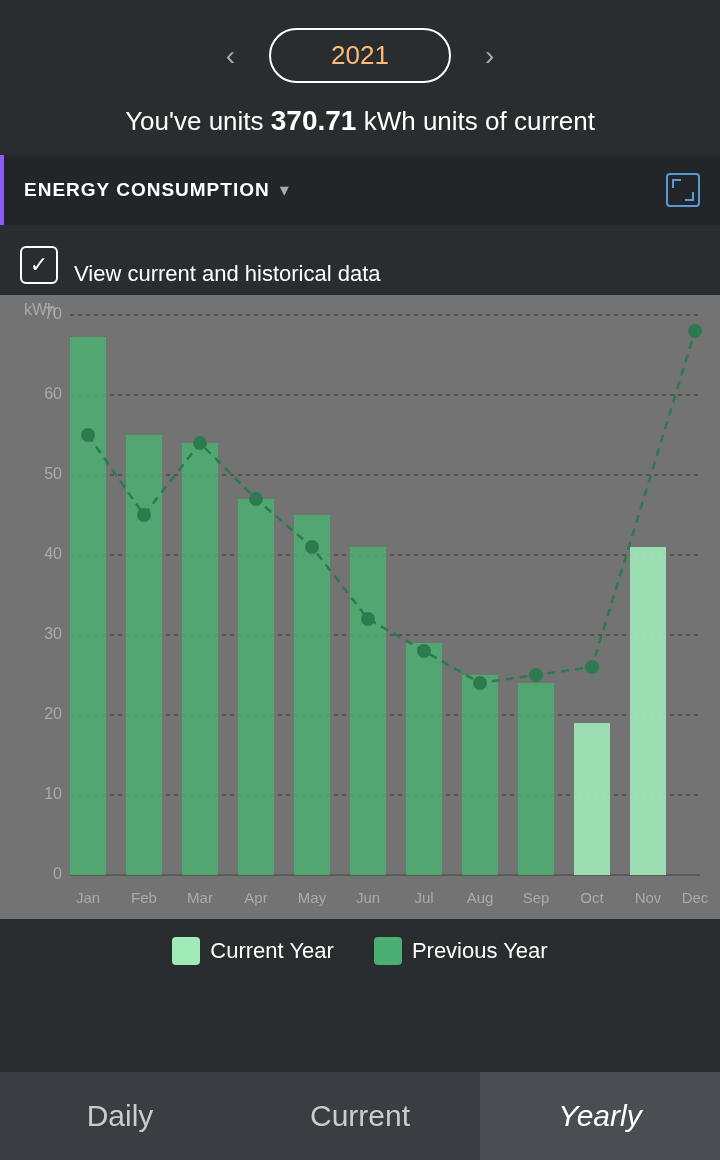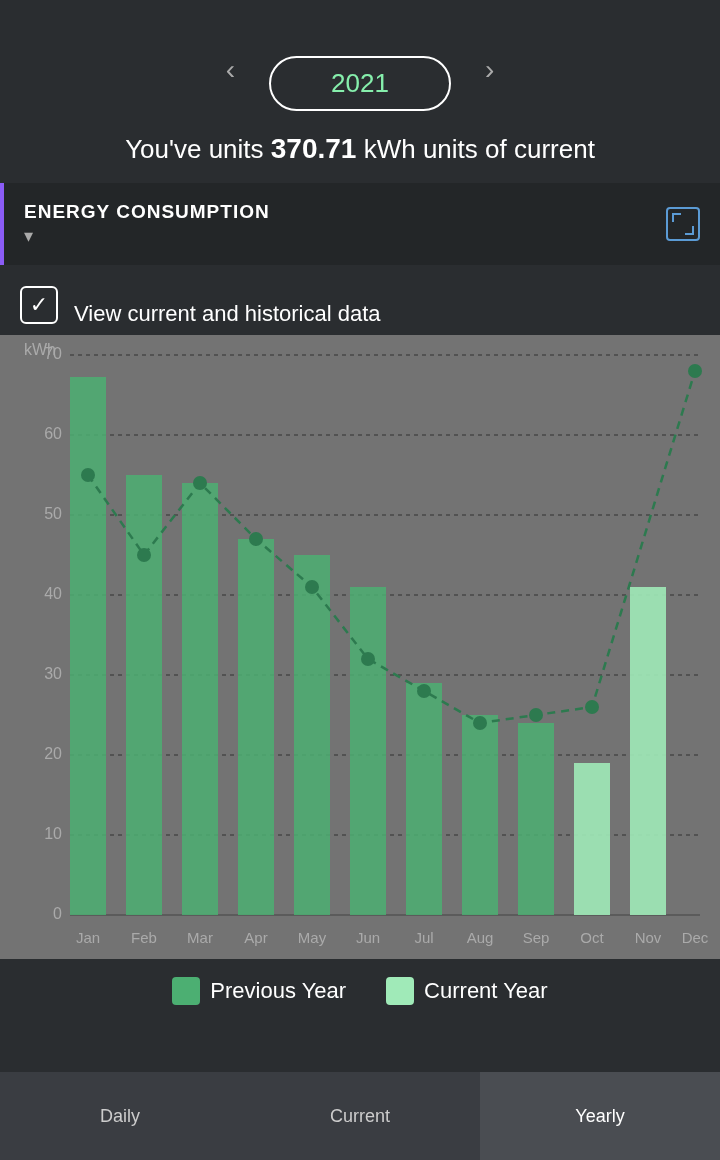--- a/index.html
+++ b/index.html
@@ -28,23 +28,22 @@
       font-size: 28px;
       cursor: pointer;
       padding: 4px 10px;
     }
     .year-pill {
       border: 2px solid #ffffff;
       border-radius: 30px;
       padding: 10px 60px;
       font-size: 26px;
       font-weight: 400;
-      color: #86efac;
+      color: #fdba74;
       background: transparent;
-      margin-top: 28px;
     }
 
     
     .energy-summary {
       text-align: center;
       font-size: 26px;
       font-weight: 300;
       padding: 4px 20px 18px;
       color: #ffffff;
     }
@@ -58,23 +57,22 @@
     .section-header {
       background: #232628;
       display: flex;
       align-items: center;
       justify-content: space-between;
       padding: 18px 20px;
       border-left: 4px solid #8b5cf6;
     }
     .section-title-row {
       display: flex;
-      align-items: flex-start;
-      gap: 2px;
-      flex-direction: column;
+      align-items: flex-end;
+      gap: 10px;
     }
     .section-title {
       font-size: 19px;
       font-weight: 700;
       letter-spacing: 1px;
       color: #ffffff;
     }
     .chevron-icon {
       color: #aaa;
       font-size: 18px;
@@ -178,30 +176,31 @@
       right: 0;
       height: 88px;
       background: #3a3d42;
       display: flex;
     }
     .tab {
       flex: 1;
       display: flex;
       align-items: center;
       justify-content: center;
-      font-size: 18px;
+      font-size: 30px;
       color: #cccccc;
       cursor: pointer;
       border: none;
       background: transparent;
     }
     .tab.active {
       background: #4a4d52;
       color: #ffffff;
       font-weight: 500;
+      font-style: italic;
     }
   </style>
 </head>
 <body>
 
 <div class="header">
   <button class="year-nav-btn">‹</button>
   <div class="year-pill">2021</div>
   <button class="year-nav-btn">›</button>
 </div>
@@ -296,26 +295,26 @@
     <circle cx="414" cy="356" r="7" fill="#2d7a4f"></circle>
     <circle cx="470" cy="388" r="7" fill="#2d7a4f"></circle>
     <circle cx="526" cy="380" r="7" fill="#2d7a4f"></circle>
     <circle cx="582" cy="372" r="7" fill="#2d7a4f"></circle>
     <circle cx="685" cy="36" r="7" fill="#2d7a4f"></circle>
   </svg>
 </div>
 
 <div class="legend">
   <div class="legend-item">
+    <div class="legend-swatch" style="background:#a0eab8;"></div>
+    <span class="legend-label">Current Year</span>
+  </div>
+  <div class="legend-item">
     <div class="legend-swatch" style="background:#4caf72;"></div>
     <span class="legend-label">Previous Year</span>
-  </div>
-  <div class="legend-item">
-    <div class="legend-swatch" style="background:#a0eab8;"></div>
-    <span class="legend-label">Current Year</span>
   </div>
 </div>
 
 <div class="bottom-tabs">
   <button class="tab">Daily</button>
   <button class="tab">Current</button>
   <button class="tab active">Yearly</button>
 </div>
 
 </body></html>

